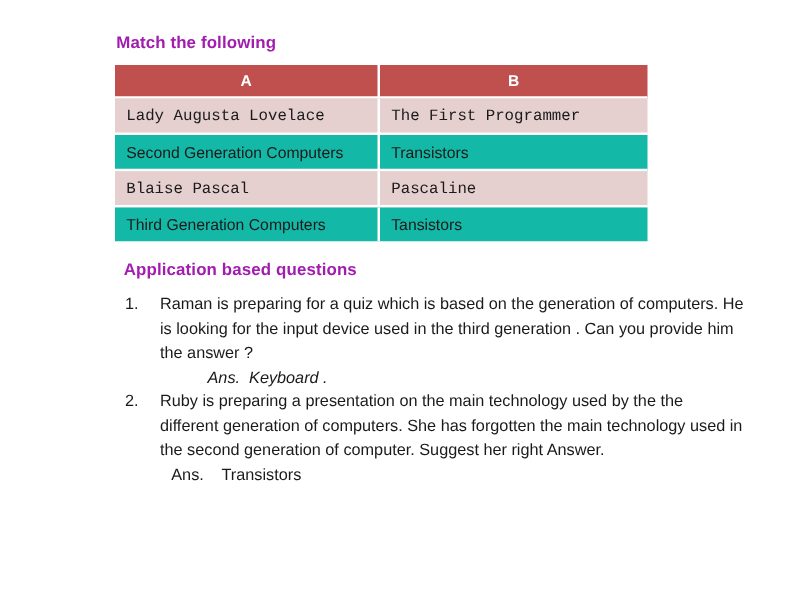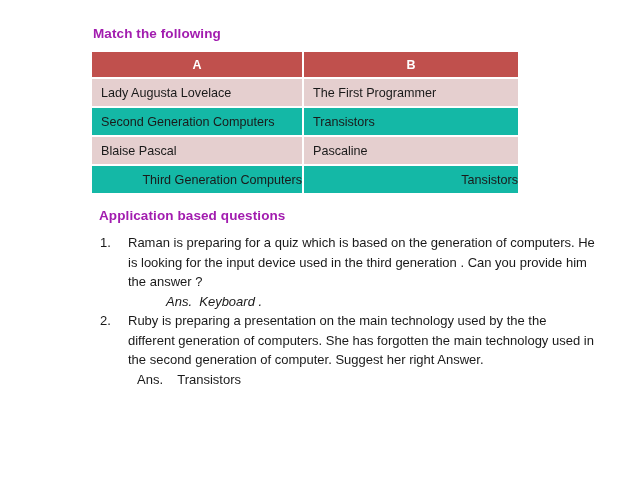--- a/index.html
+++ b/index.html
@@ -70,23 +70,23 @@
     color: #1a1a1a;
     height: 27px;
     padding: 0 0 0 9px;
     vertical-align: middle;
     border-right: 2px solid #ffffff;
     border-bottom: 2px solid #ffffff;
     white-space: nowrap;
     overflow: hidden;
   }
   .match-table td:last-child { border-right: none; }
-  .match-table tr.row-dark td { background: #e5cfcf; }
+  .match-table tr.row-dark td { background: #e5cfcf; font-family: Liberation Mono, monospace; }
   .match-table tr.row-light td { background: #14b8a6; }
-  .match-table tr:last-child td { border-bottom: none; text-align: right; }
+  .match-table tr:last-child td { border-bottom: none; }
 
   
   .questions {
     position: absolute;
     left: 95px;
     top: 233px;
     width: 500px;
     font-size: 13px;
     line-height: 19.5px;
     color: #1a1a1a;

